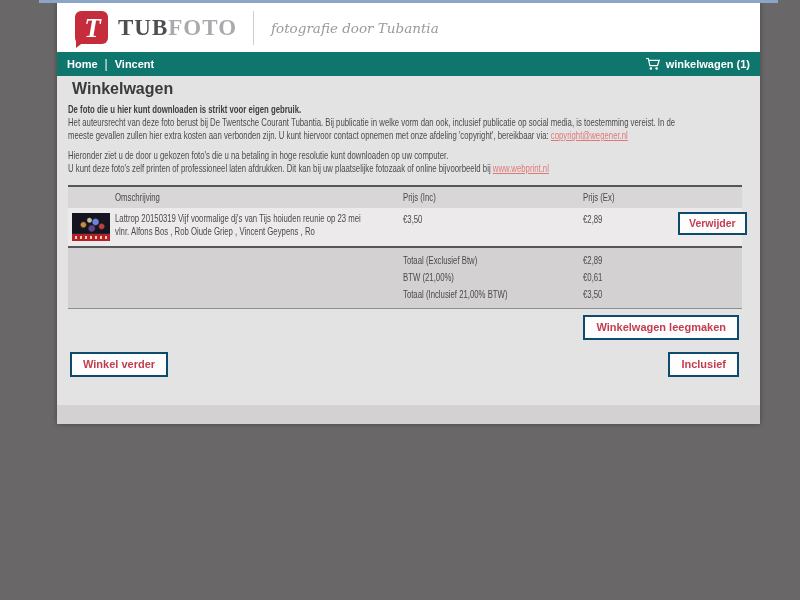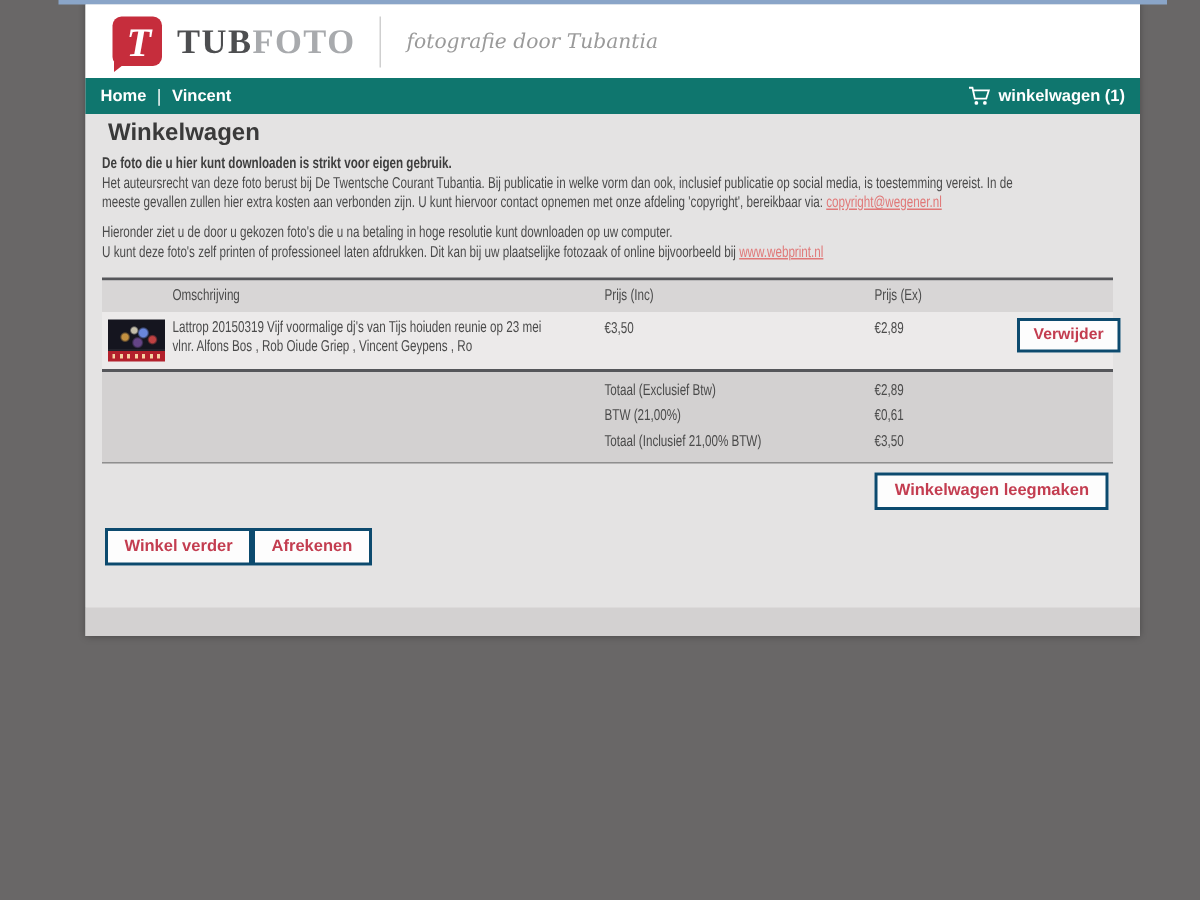--- a/index.html
+++ b/index.html
@@ -88,21 +88,21 @@
   .tspacer{width:335px;flex:none;}
   .tlabel{width:180px;flex:none;}
   .tvalue{flex:1;}
   .btn{
     background:#fdfdfd;border:2px solid #0c4a6e;color:#c33d50;
     font-family:"Liberation Sans", sans-serif;font-weight:bold;font-size:11px;
     padding:4px 11px;cursor:pointer;line-height:13px;
   }
   .btn-sm{padding:3px 9px;font-size:10.5px;}
   .leeg-row{text-align:right;margin-top:6px;padding-right:3px;}
-  .bottom-row{display:flex;margin-top:12px;padding:0 3px 0 2px;}
+  .bottom-row{display:flex;justify-content:space-between;margin-top:12px;padding:0 3px 0 2px;}
   .footer-strip{position:absolute;top:405px;left:0;width:100%;height:19px;background:#d3d1d1;}
   .cart-svg{display:block;}
 </style>
 </head>
 <body>
 
 <div class="page">
   <div class="top-strip"></div>
 
   <header class="site-header">
@@ -187,18 +187,18 @@
         </div>
       </div>
     </section>
 
     <div class="leeg-row">
       <button class="btn">Winkelwagen leegmaken</button>
     </div>
 
     <div class="bottom-row">
       <button class="btn">Winkel verder</button>
-      <button class="btn">Afrekenen</button>
+      <button class="btn">Inclusief</button>
     </div>
   </main>
 
   <div class="footer-strip"></div>
 </div>
 
 </body></html>

